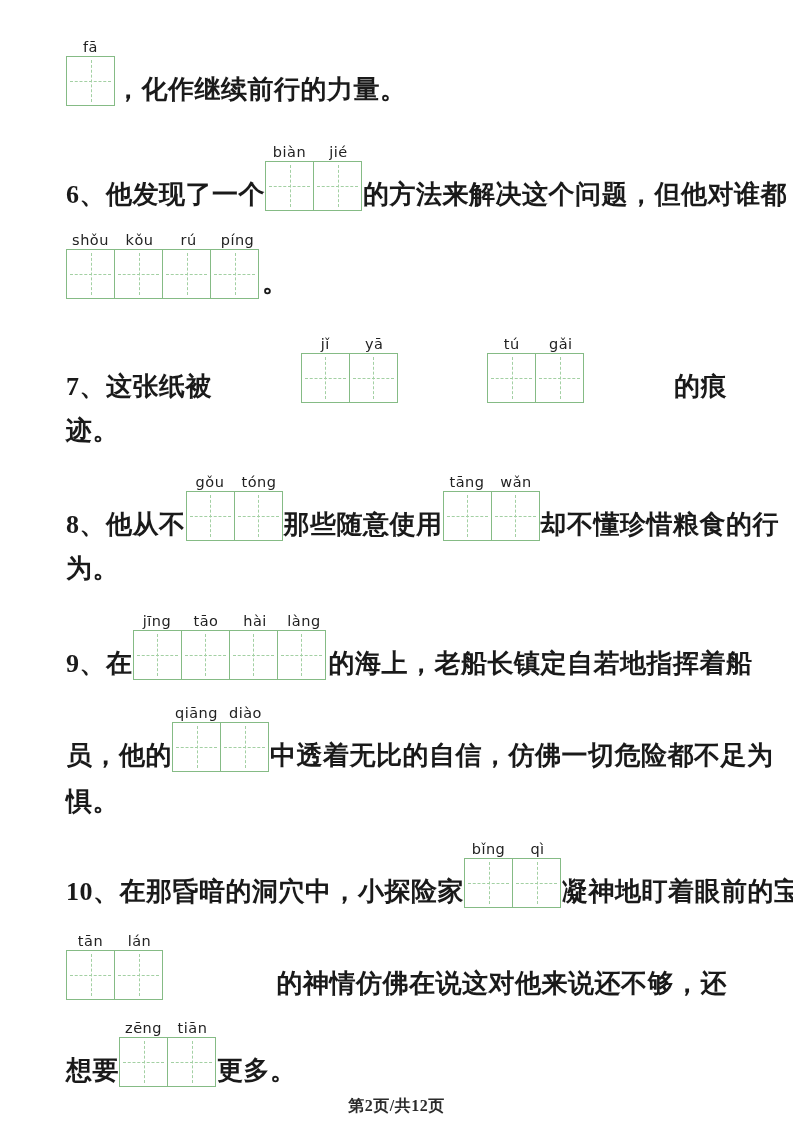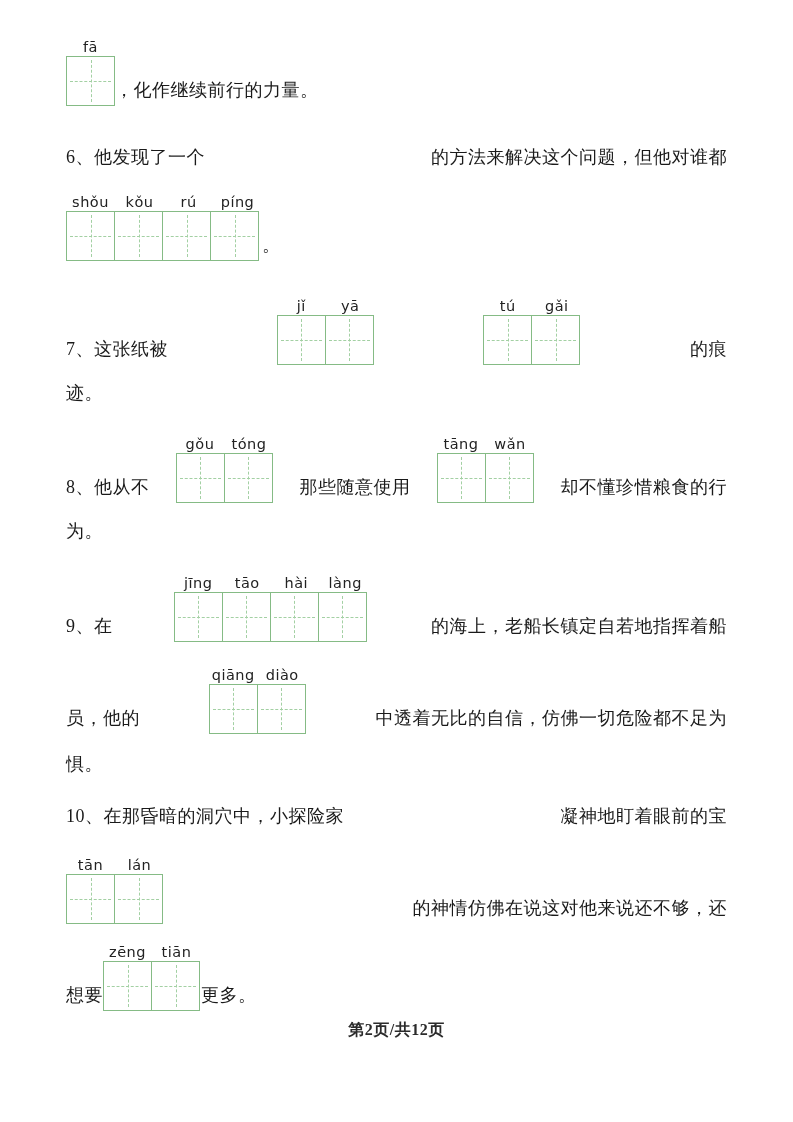--- a/index.html
+++ b/index.html
@@ -43,24 +43,25 @@
   #lines .line:nth-child(6)  { margin-bottom: 12px; }
   #lines .line:nth-child(7)  { margin-bottom: 25px; }
   #lines .line:nth-child(8)  { margin-bottom: 22px; }
   #lines .line:nth-child(9)  { margin-bottom: 14px; }
   #lines .line:nth-child(10) { margin-bottom: 20px; }
   #lines .line:nth-child(11) { margin-bottom: 22px; }
   #lines .line:nth-child(12) { margin-bottom: 17px; }
   #lines .line:nth-child(13) { margin-bottom: 0; }
 
   .cn {
-    font-size: 18px;
+    font-size: 26px;
     line-height: 32px;
     letter-spacing: 0.5px;
     white-space: nowrap;
+    font-weight: bold;
   }
   .box-group { display: inline-flex; flex-direction: column; flex: 0 0 auto; }
   .pinyin-row { display: flex; height: 20px; align-items: flex-end; }
   .pinyin {
     width: 49px;
     text-align: center;
     font-family: "DejaVu Sans", "Liberation Sans", sans-serif;
     font-size: 14.5px;
     line-height: 17px;
     color: #222222;
@@ -109,20 +110,36 @@
             <div class="wbox">
               <div class="guide-h"></div>
               <div class="guide-v"></div>
             </div>
           </div>
         </div>
         <span class="cn">，化作继续前行的力量。</span>
       </div>
       <div class="line">
         <span class="cn">6、他发现了一个</span>
+        <div class="box-group">
+          <div class="pinyin-row">
+            <span class="pinyin">biàn</span>
+            <span class="pinyin">jié</span>
+          </div>
+          <div class="box-row">
+            <div class="wbox">
+              <div class="guide-h"></div>
+              <div class="guide-v"></div>
+            </div>
+            <div class="wbox">
+              <div class="guide-h"></div>
+              <div class="guide-v"></div>
+            </div>
+          </div>
+        </div>
         <span class="cn">的方法来解决这个问题，但他对谁都</span>
       </div>
       <div class="line">
         <div class="box-group">
           <div class="pinyin-row">
             <span class="pinyin">shǒu</span>
             <span class="pinyin">kǒu</span>
             <span class="pinyin">rú</span>
             <span class="pinyin">píng</span>
           </div>
@@ -274,20 +291,36 @@
             </div>
           </div>
         </div>
         <span class="cn">中透着无比的自信，仿佛一切危险都不足为</span>
       </div>
       <div class="line">
         <span class="cn">惧。</span>
       </div>
       <div class="line">
         <span class="cn">10、在那昏暗的洞穴中，小探险家</span>
+        <div class="box-group">
+          <div class="pinyin-row">
+            <span class="pinyin">bǐng</span>
+            <span class="pinyin">qì</span>
+          </div>
+          <div class="box-row">
+            <div class="wbox">
+              <div class="guide-h"></div>
+              <div class="guide-v"></div>
+            </div>
+            <div class="wbox">
+              <div class="guide-h"></div>
+              <div class="guide-v"></div>
+            </div>
+          </div>
+        </div>
         <span class="cn">凝神地盯着眼前的宝</span>
       </div>
       <div class="line">
         <div class="box-group">
           <div class="pinyin-row">
             <span class="pinyin">tān</span>
             <span class="pinyin">lán</span>
           </div>
           <div class="box-row">
             <div class="wbox">

